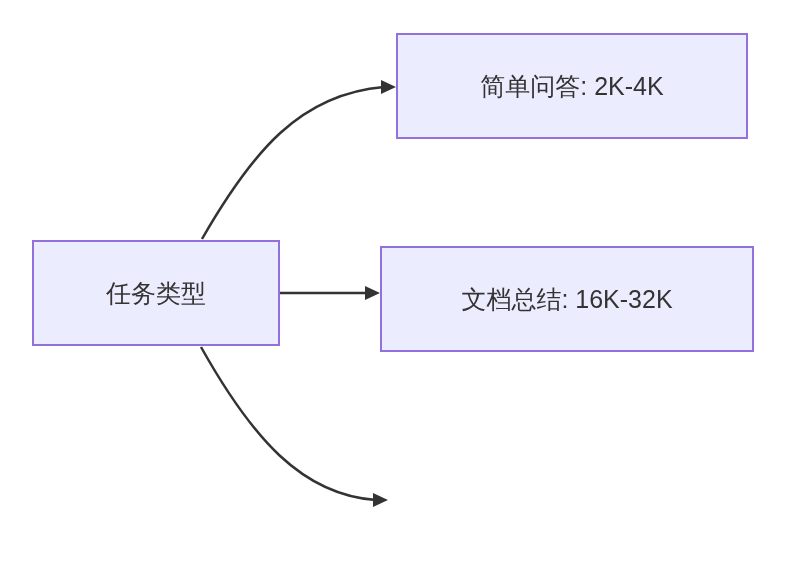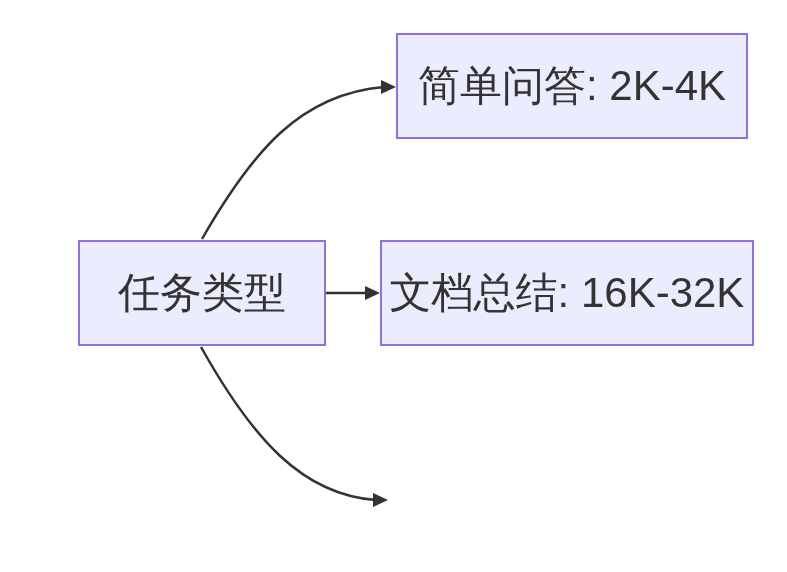--- a/index.html
+++ b/index.html
@@ -38,28 +38,28 @@
     stroke: none;
   }
   .node {
     position: absolute;
     display: flex;
     align-items: center;
     justify-content: center;
     background: var(--node-fill);
     border: 2px solid var(--node-border);
     color: var(--text);
-    font-size: 42px;
+    font-size: 25px;
     line-height: 1.2;
     text-align: center;
     white-space: nowrap;
   }
-  .node-root   { left: 32px;  top: 240px; width: 248px; height: 106px; margin-left: 46px; }
+  .node-root   { left: 32px;  top: 240px; width: 248px; height: 106px; }
   .node-leaf-0 { left: 396px; top: 33px;  width: 352px; height: 106px; }
-  .node-leaf-1 { left: 380px; top: 240px; width: 374px; height: 106px; }
+  .node-leaf-1 { left: 380px; top: 246px; width: 374px; height: 106px; }
   .node-leaf-2 { left: 388px; top: 448px; width: 364px; height: 106px; }
 </style>
 </head>
 <body>
 
 <div class="canvas">
 
   <svg class="edges" viewBox="0 0 787 572" xmlns="http://www.w3.org/2000/svg">
 
     <path class="edge-path" d="M 202 239 C 252 152, 300 94, 384 87"></path>

